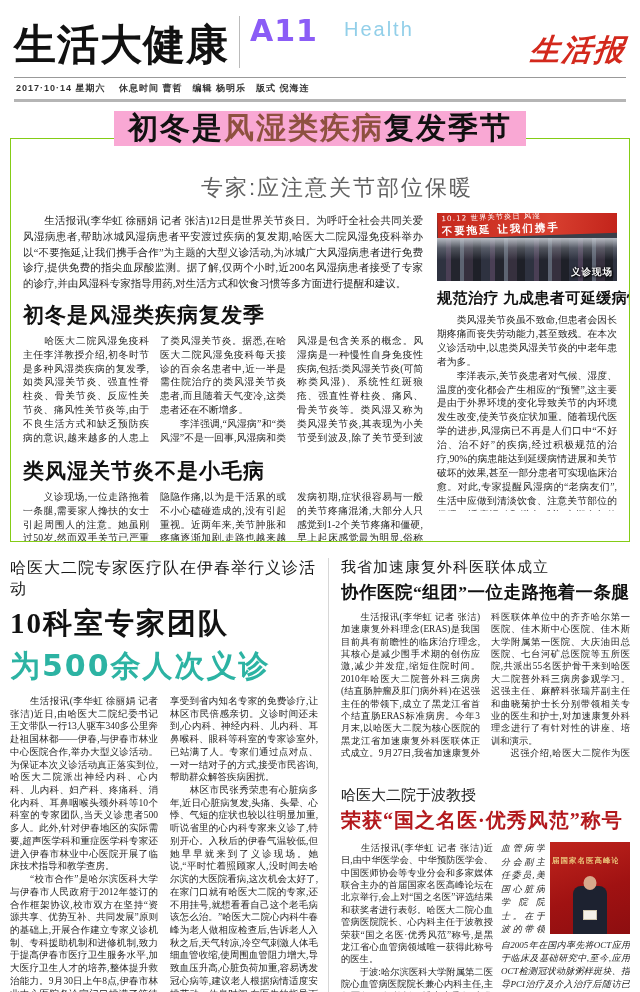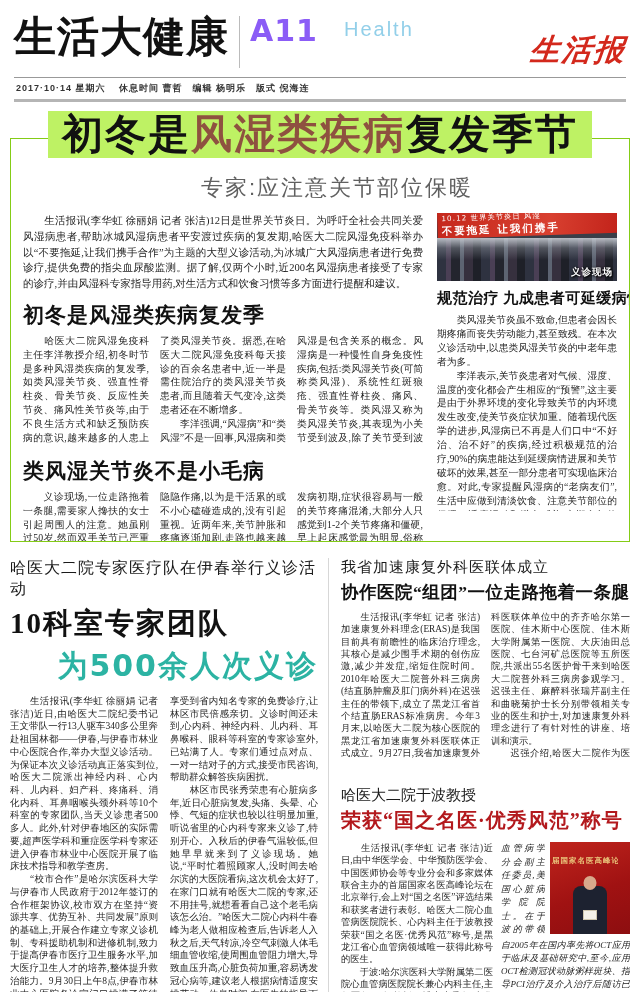--- a/index.html
+++ b/index.html
@@ -7,21 +7,21 @@
   .page {
     width:640px; height:992px; background:#ffffff; margin:0 auto;
     font-family:"Liberation Serif","DejaVu Serif",serif; color:#222;
     overflow:hidden; position:relative;
   }
   
   .masthead { padding:14px 14px 0 14px; }
   .mh-row { display:flex; align-items:flex-start; }
   .mh-title {
     font-family:"Liberation Serif","DejaVu Serif",serif;
-    font-size:42px; font-weight:900; letter-spacing:1px; color:#111; line-height:1.1;
+    font-size:42px; font-weight:900; letter-spacing:1px; color:#111; line-height:1.1;margin-top:8px;
   }
   .mh-div { width:1px; background:#bbb; height:52px; margin:2px 10px 0 10px; }
   .mh-mid { display:flex; flex-direction:column; margin-top:2px; }
   .mh-midtop { display:flex; align-items:flex-start; gap:26px; }
   .mh-pageno {
     font-family:"DejaVu Sans","Liberation Sans",sans-serif;
     font-size:30px; font-weight:900; color:#8b5cf6; line-height:1; letter-spacing:1px;
   }
   .mh-en {
     font-family:"Liberation Sans","DejaVu Sans",sans-serif;
@@ -44,23 +44,23 @@
     font-size:9px; font-weight:bold; color:#333; padding:4px 2px; letter-spacing:1px;
   }
   .rule-thick { height:3px; background:#b5b5b5; }
   
   .lead-wrap { position:relative; margin:36px 10px 0 10px; }
   .lead-box {
     border:1px solid #84cc16; height:404px; padding:32px 12px 10px 12px; overflow:hidden;
   }
   .lead-headline {
     position:absolute; top:-27px; left:50%; transform:translateX(-50%);
-    background:#bef264; padding:0 14px; white-space:nowrap;
+    background:#f9a8d4; padding:0 14px; white-space:nowrap;
     font-family:"DejaVu Sans","Liberation Sans",sans-serif;
-    font-size:41px; font-weight:900; letter-spacing:2px; color:#111; line-height:1.15;
+    font-size:30px; font-weight:900; letter-spacing:2px; color:#111; line-height:1.15;
   }
   .lead-headline .em { color:#8e5140; }
   .lead-subhead {
     font-family:"Liberation Sans","DejaVu Sans",sans-serif;
     font-size:22px; color:#606060; letter-spacing:2px; margin:2px 0 10px 178px;
   }
   .lead-cols { display:flex; gap:14px; }
   .lead-left { width:400px; }
   .lead-right { flex:1; min-width:0; }
   .lead-intro {
@@ -105,21 +105,21 @@
   }
   
   .bottom { display:flex; margin:16px 10px 0 10px; height:438px; }
   .b-left { width:318px; padding-right:10px; }
   .v-rule { width:1px; background:#d7d7d7; }
   .b-right { flex:1; min-width:0; padding-left:12px; display:flex; flex-direction:column; }
   .kicker { font-size:16px; color:#1a1a1a; letter-spacing:1px; }
   .yc-title1 { font-size:29px; font-weight:900; color:#111; letter-spacing:2px; margin-top:4px; }
   .yc-title2 {
     font-family:"DejaVu Sans","Liberation Sans",sans-serif;
-    font-size:30px; font-weight:900; color:#2cb3a3; letter-spacing:2px; margin:2px 0 8px 0;text-align:right;
+    font-size:30px; font-weight:900; color:#2cb3a3; letter-spacing:2px; margin:2px 0 8px 0;
   }
   .yc-body {
     column-count:2; column-gap:12px; column-fill:auto;
     font-size:9.5px; line-height:1.34; text-align:justify; white-space:pre-line;
     height:318px; overflow:hidden; color:#1e1e1e;
   }
   .eras .kicker { font-size:15px; }
   .eras-title { font-size:17.5px; font-weight:900; color:#111; margin:3px 0 7px 0; letter-spacing:.5px; white-space:nowrap; }
   .eras-body {
     column-count:2; column-gap:11px; column-fill:auto;

